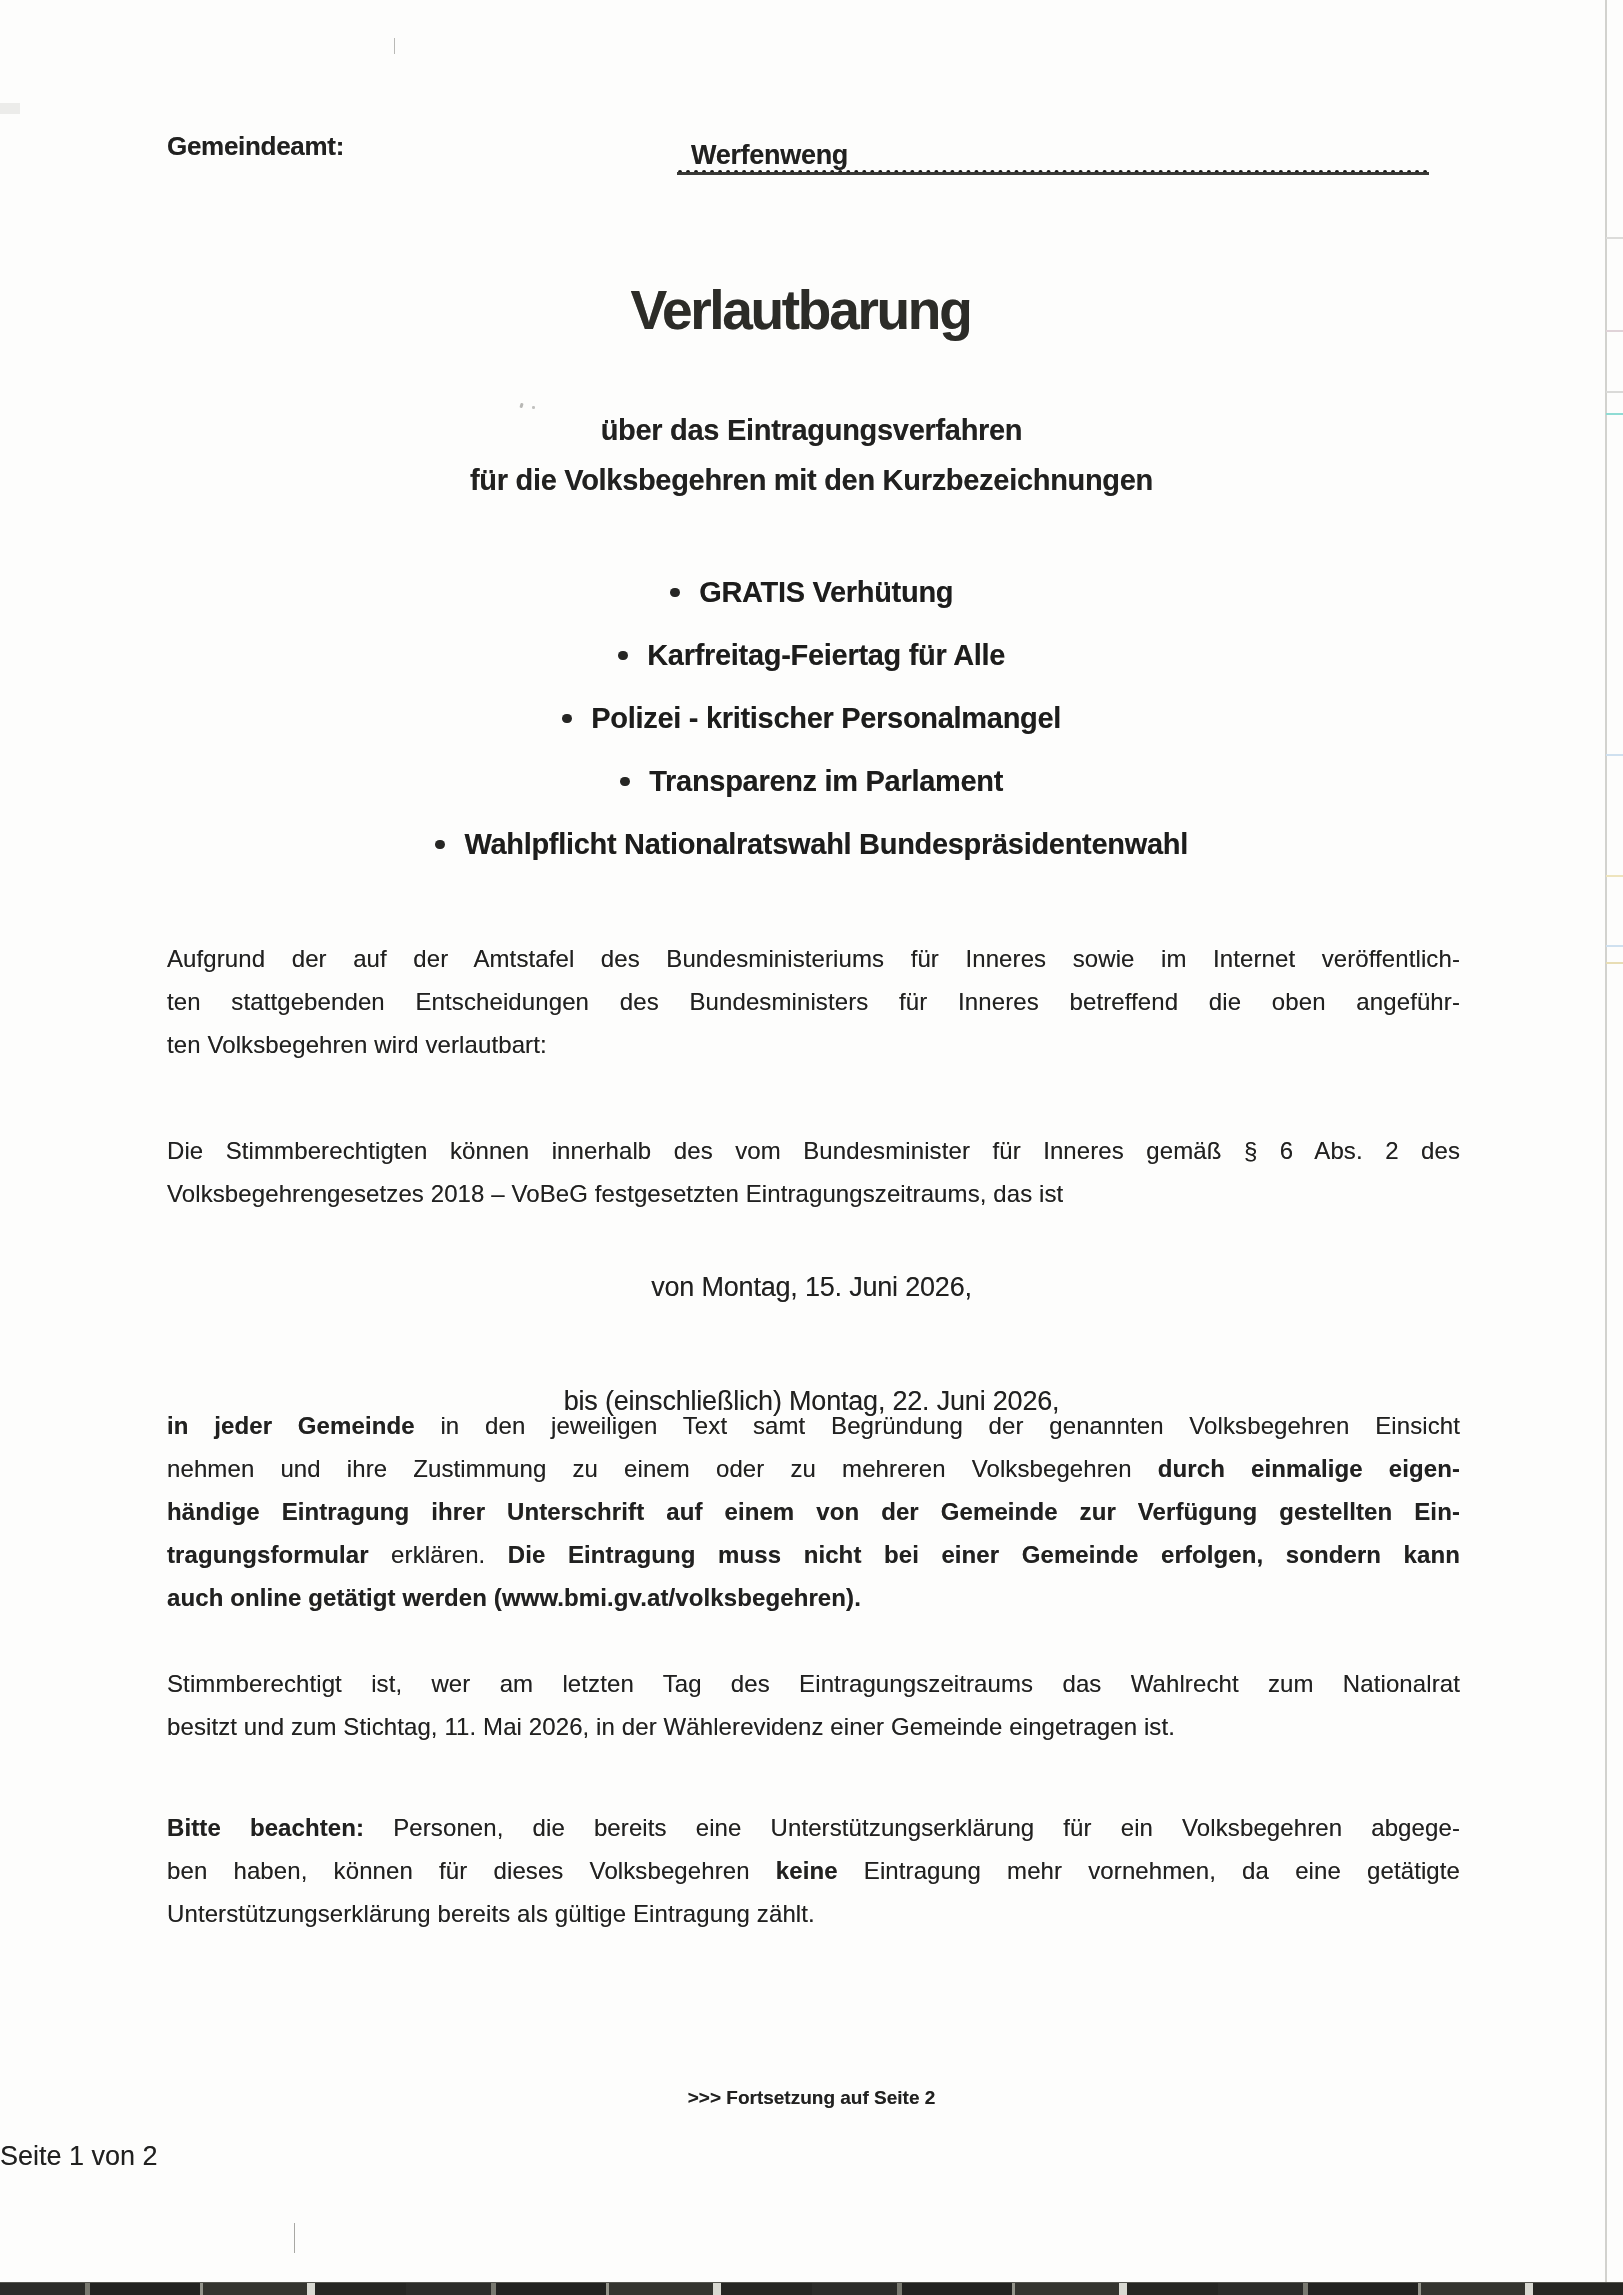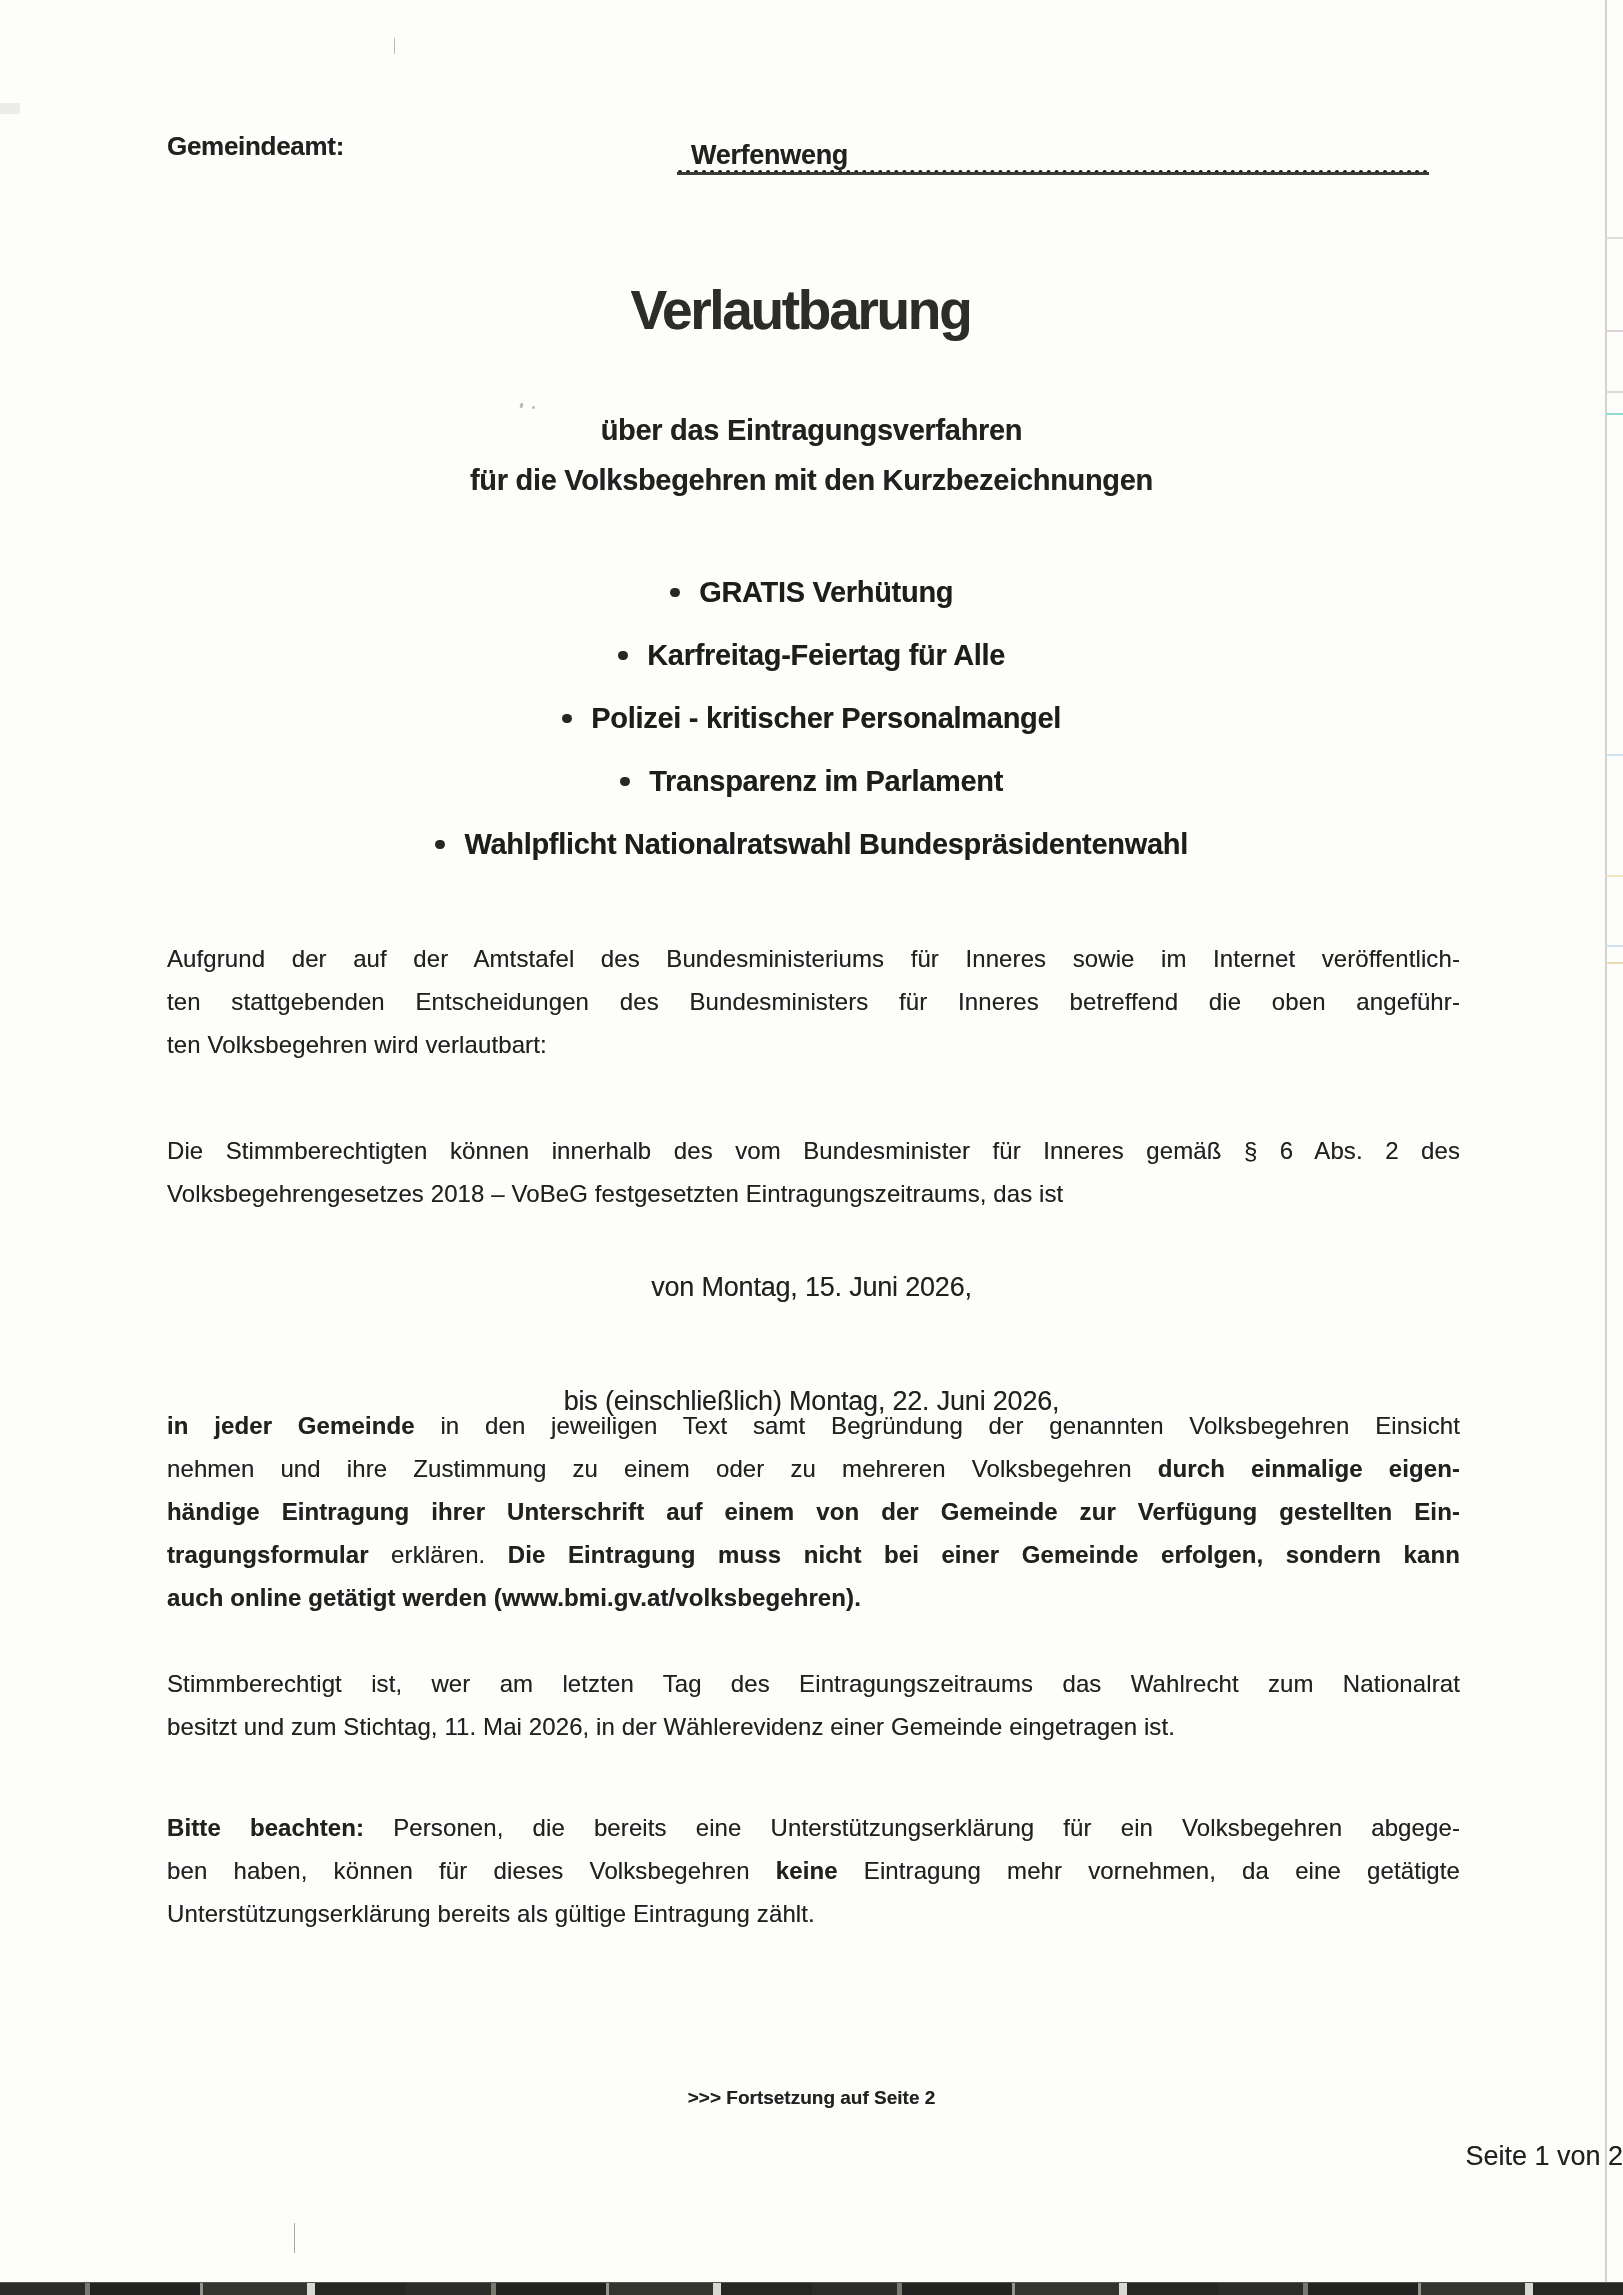--- a/index.html
+++ b/index.html
@@ -44,21 +44,21 @@
   .tline.tlast{text-align-last:left;}
   .b{font-weight:700;}
 
   
   .dateline{left:0;width:1623px;text-align:center;font-size:27px;line-height:46px;letter-spacing:-0.2px;}
   .d1{top:1264px;} .d2{top:1378px;}
   .dateline .b{font-weight:400;}
 
   
   .footer-cont{left:0;top:2079px;width:1623px;text-align:center;font-size:19px;font-weight:700;line-height:37px;}
-  .footer-page{left:0;top:2138px;width:1623px;text-align:right;font-size:27px;line-height:37px;}
+  .footer-page{left:0;top:2138px;width:1623px;text-align:left;font-size:27px;line-height:37px;}
 
   
   .right-line{left:1605px;top:0;width:2px;height:2295px;background:#d2d2ce;}
   .tick{left:1606px;width:17px;height:2px;}
   .tk1{top:237px;background:#dcdcda;} .tk2{top:330px;background:#e0d3d8;}
   .tk3{top:391px;background:#dadad8;} .tk4{top:413px;background:#8fdcd4;}
   .tk5{top:754px;background:#cfe0ef;} .tk6{top:875px;background:#eee4bd;}
   .tk7{top:945px;background:#cfe0ef;} .tk8{top:962px;background:#e8ddb4;}
   .speck-top{left:394px;top:38px;width:1.3px;height:15.7px;background:#b9b9b6;}
   .speck-bottom{left:294px;top:2223px;width:1.3px;height:30px;background:#a8a8a4;}

